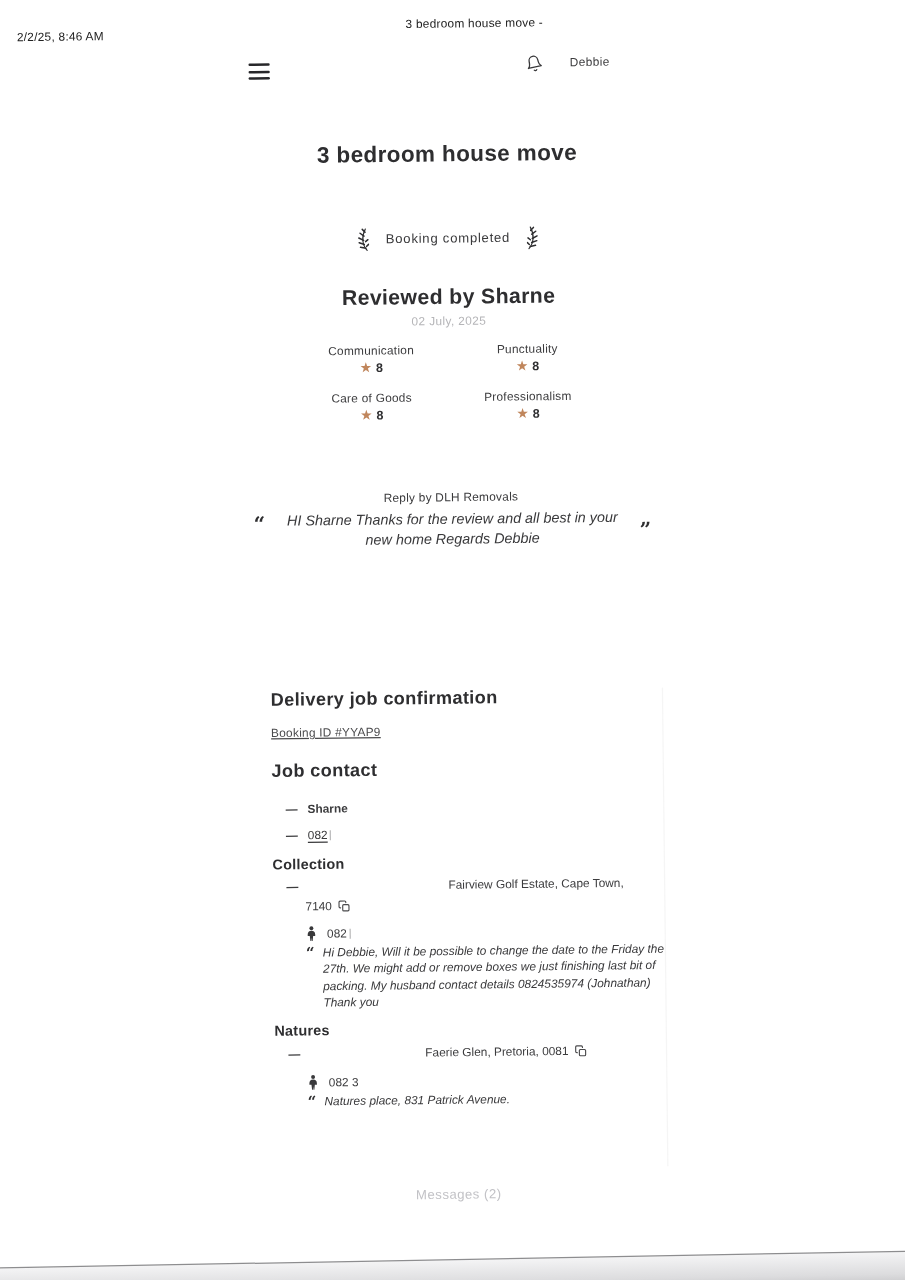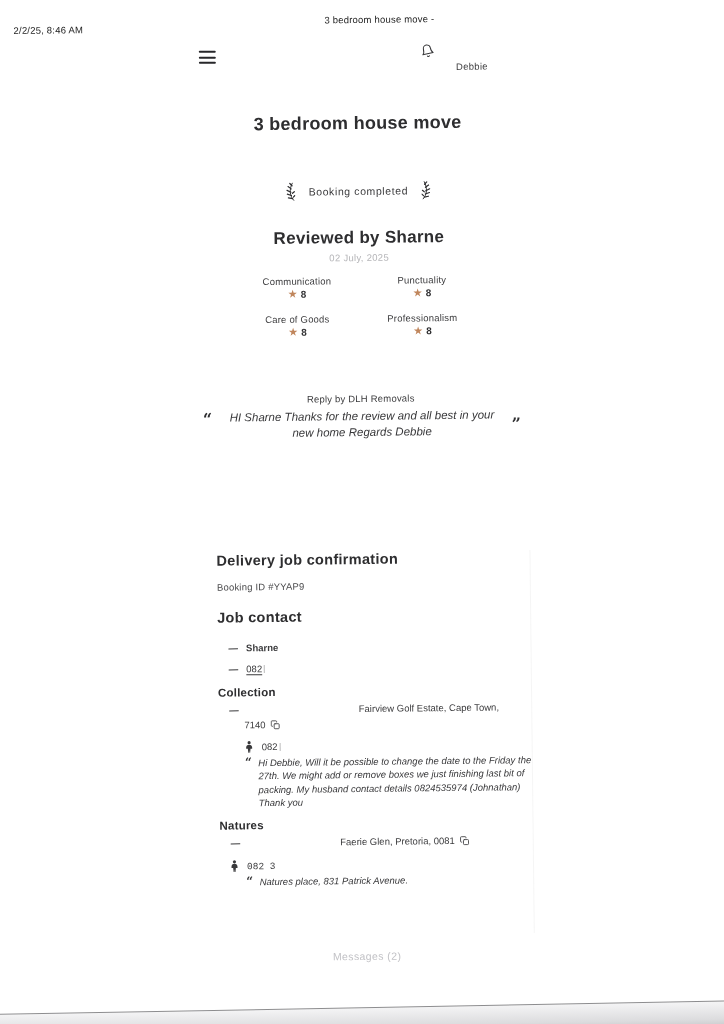--- a/index.html
+++ b/index.html
@@ -10,21 +10,21 @@
 
   
   .print-datetime { position:absolute; left:19px; top:21px; font-size:9.5px; color:#222; letter-spacing:.2px; }
   .print-doctitle { position:absolute; left:385px; top:14px; transform:translateX(-50%); font-size:9.5px; color:#222; letter-spacing:.2px; white-space:nowrap; }
   .print-pagenum { position:absolute; left:694px; top:979px; font-size:9.5px; color:#222;margin-top:28px; }
 
   
   .hamburger { position:absolute; left:204px; top:49px; width:17px; cursor:pointer; }
   .hamburger .bar { height:2px; background:#27272a; margin-bottom:3.5px; border-radius:1px; }
   .bell { position:absolute; left:426px; top:44px; transform:rotate(-12deg); cursor:pointer; }
-  .username { position:absolute; left:461px; top:46px; font-size:9.5px; color:#3c3c3e; letter-spacing:.3px;margin-top:16px; }
+  .username { position:absolute; left:461px; top:46px; font-size:9.5px; color:#3c3c3e; letter-spacing:.3px; }
 
   
   .job-title { position:absolute; left:0; top:113px; width:724px; text-align:center; font-size:18px; font-weight:700; color:#2e2e30; letter-spacing:.3px; }
   .badge { position:absolute; left:0; top:180px; width:724px; display:flex; align-items:center; justify-content:center; gap:13px; }
   .badge-text { font-size:10.5px; color:#3a3a3c; letter-spacing:.6px; }
   .laurel { width:12px; height:22px; }
   .laurel.right { transform:scaleX(-1); }
 
   
   .review-heading { position:absolute; left:0; top:228px; width:724px; text-align:center; font-size:17px; font-weight:800; color:#2e2e30; letter-spacing:.3px; }
@@ -39,21 +39,21 @@
   
   .reply-label { position:absolute; left:0; top:393px; width:724px; text-align:center; font-size:9.5px; color:#3a3a3c; letter-spacing:.2px; }
   .reply-quote { position:absolute; left:204px; top:409px; width:318px; text-align:center; font-style:italic; font-size:11.5px; line-height:15.5px; color:#39393b; padding:0 22px; }
   .bigquote { position:absolute; font-family:"DejaVu Serif", serif; font-style:normal; font-weight:700; font-size:16px; color:#2e2e30; letter-spacing:-2px; }
   .bigquote.open { left:0; top:1px; }
   .bigquote.close { right:2px; top:9px; }
 
   
   .h2 { position:absolute; font-size:14.5px; font-weight:800; color:#2e2e30; letter-spacing:.3px; }
   .h2.confirm { left:216px; top:551px; }
-  .booking-id { position:absolute; left:216px; top:580px; font-size:9.5px; color:#4a4a4c; letter-spacing:.2px; }
+  .booking-id { position:absolute; left:216px; top:580px; font-size:9.5px; color:#4a4a4c; letter-spacing:.2px;text-decoration:underline; }
   .h2.jobdetails { left:216px; top:608px; }
   .h3 { position:absolute; font-size:11.5px; font-weight:800; color:#2e2e30; letter-spacing:.2px; }
   .h3.collection { left:216px; top:685px; }
   .h3.delivery { left:216px; top:818px; }
 
   .line { position:absolute; font-size:9.5px; color:#3c3c3e; display:flex; align-items:baseline; }
   .dash { font-weight:700; color:#3c3c3e; margin-right:8px; }
   .bolditem { font-weight:700; }
   .phone-link { color:#39393b; text-decoration:underline; text-underline-offset:2px; cursor:pointer; }
   .redact { display:inline-block; }
@@ -69,21 +69,21 @@
   .phone-row { left:242px; top:736px; }
   .person { margin-right:8px; transform:translateY(3px); }
 
   .note { position:absolute; left:242px; font-size:9.5px; font-style:italic; color:#39393b; line-height:13.4px; display:flex; }
   .note .smallquote { font-family:"DejaVu Serif", serif; font-style:normal; font-weight:700; font-size:12px; letter-spacing:-1.5px; margin-right:8px; color:#2e2e30; flex:none; line-height:12px; }
   .note.coll { top:755px; width:290px; }
   .note.del { top:874px; }
 
   .addr-del { left:227px; top:835px; }
   .addr-del .redact { width:92px; }
-  .phone-row-del { left:226px; top:855px;font-family:Liberation Mono, monospace; }
+  .phone-row-del { left:242px; top:855px; }
 
   .messages-link { position:absolute; left:0; top:950px; width:724px; text-align:center; font-size:10.5px; color:#c2c2c6; letter-spacing:.4px; cursor:pointer; }
 
   
   .scan-vline { position:absolute; left:529px; top:552px; width:1px; height:383px; background:rgba(110,110,115,.07); }
   .scanner-bed { position:absolute; left:-8px; top:1014px; width:744px; height:40px; transform:rotate(-1.05deg); transform-origin:left top; border-top:1.5px solid #8d8d8f; background:linear-gradient(to bottom,#f4f4f5 0%, #dcdcde 45%, #a7a7aa 100%); }
 </style>
 </head>
 <body>
 

